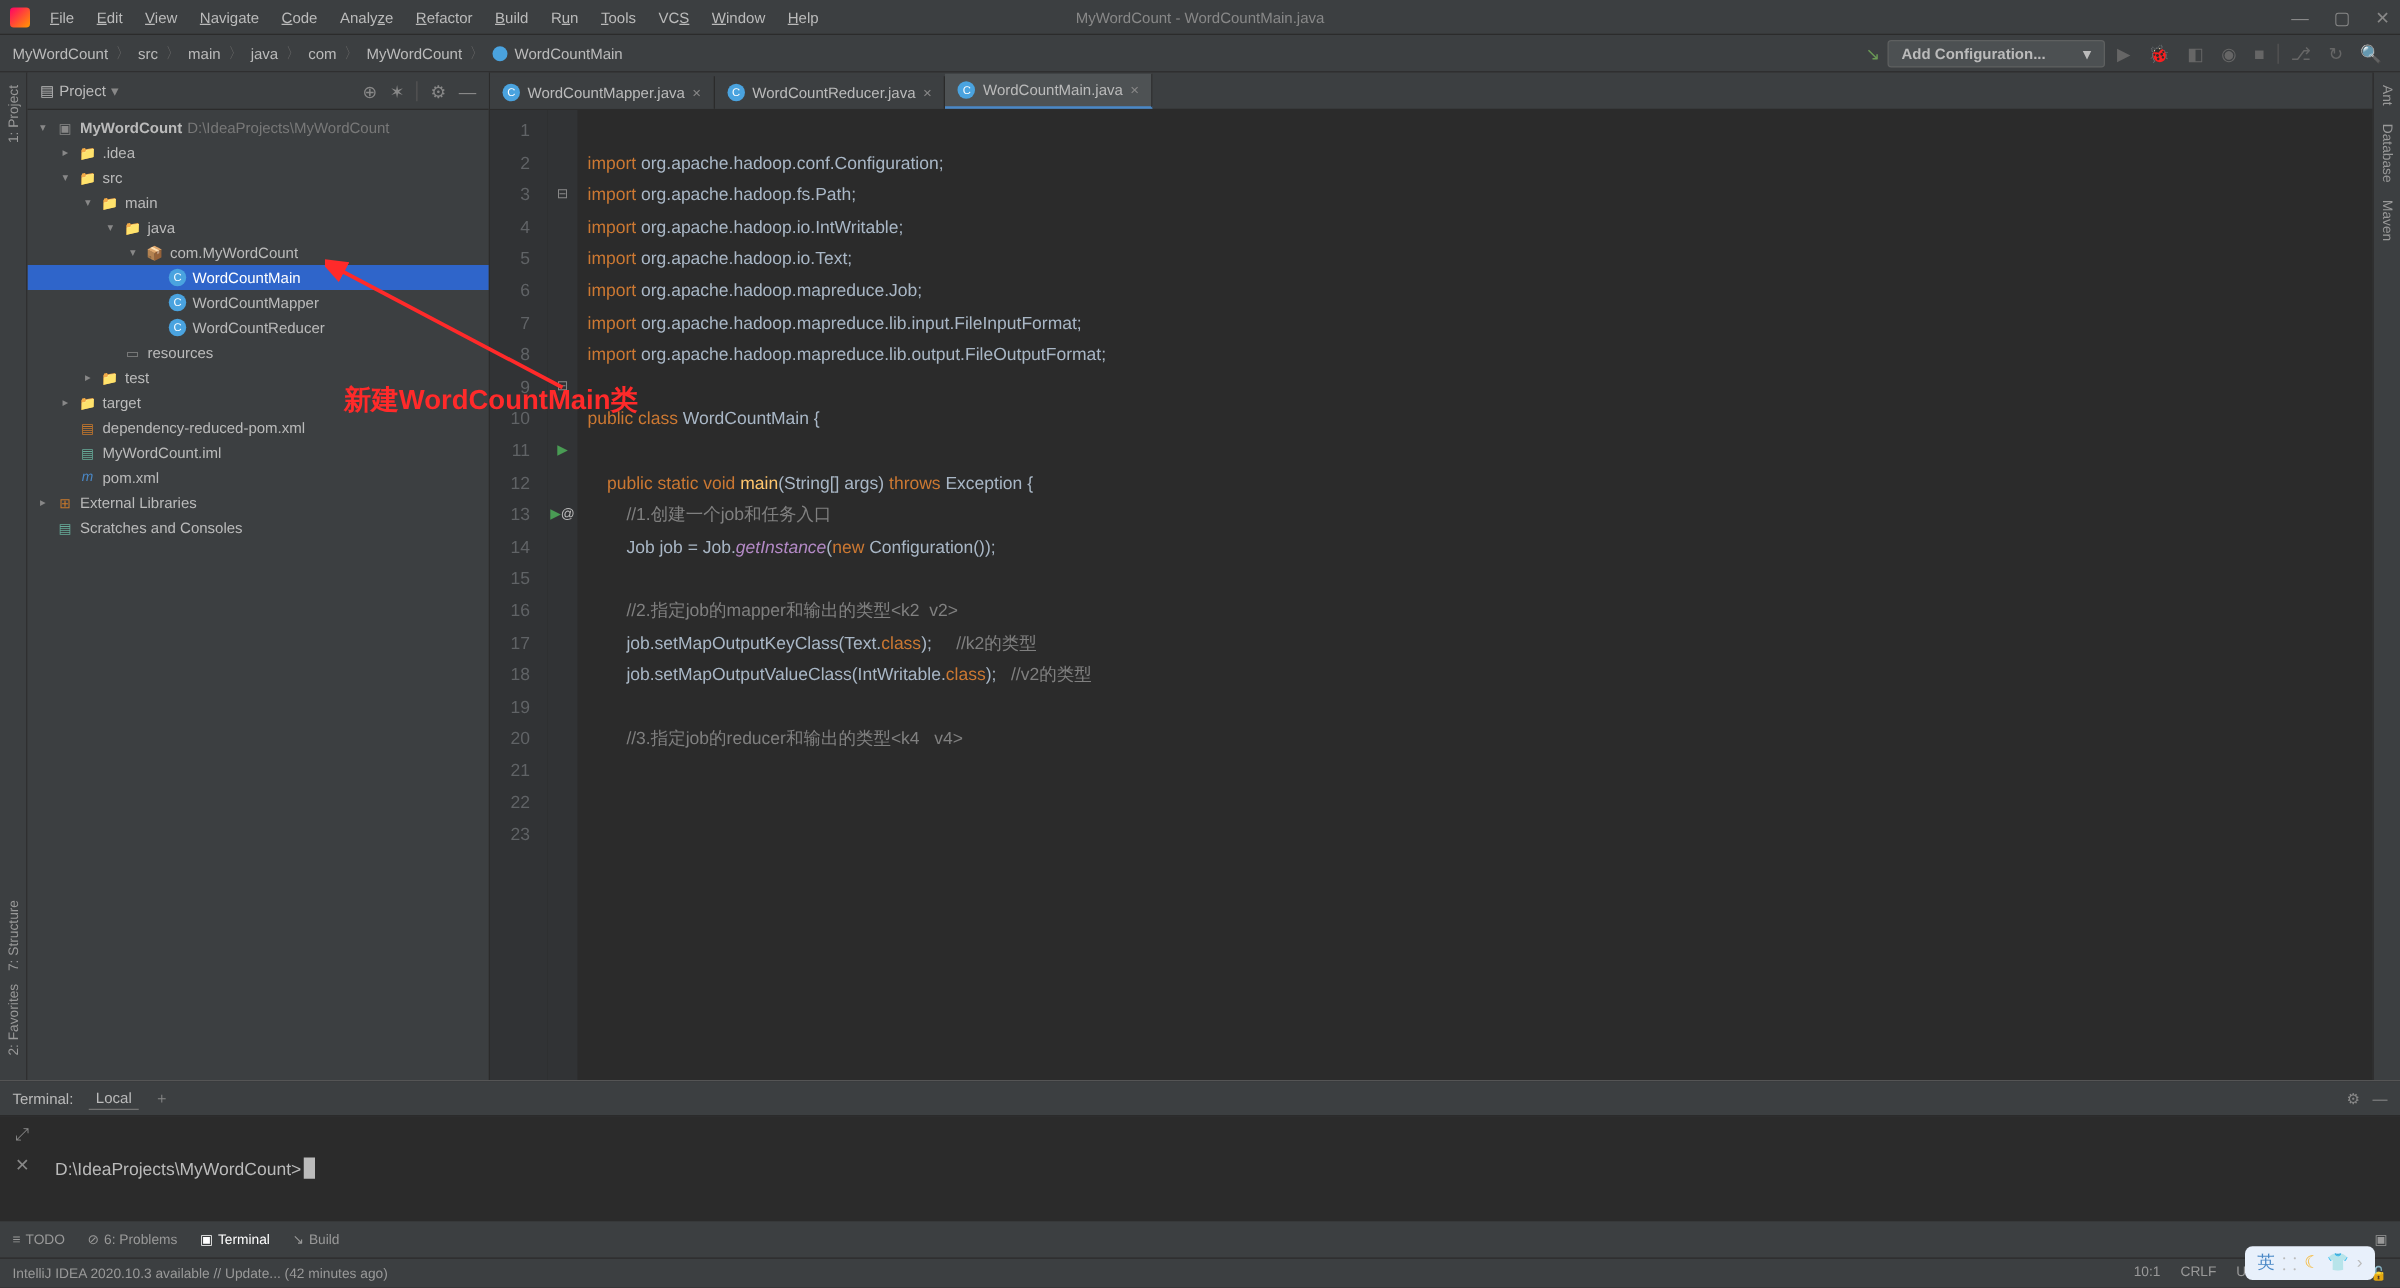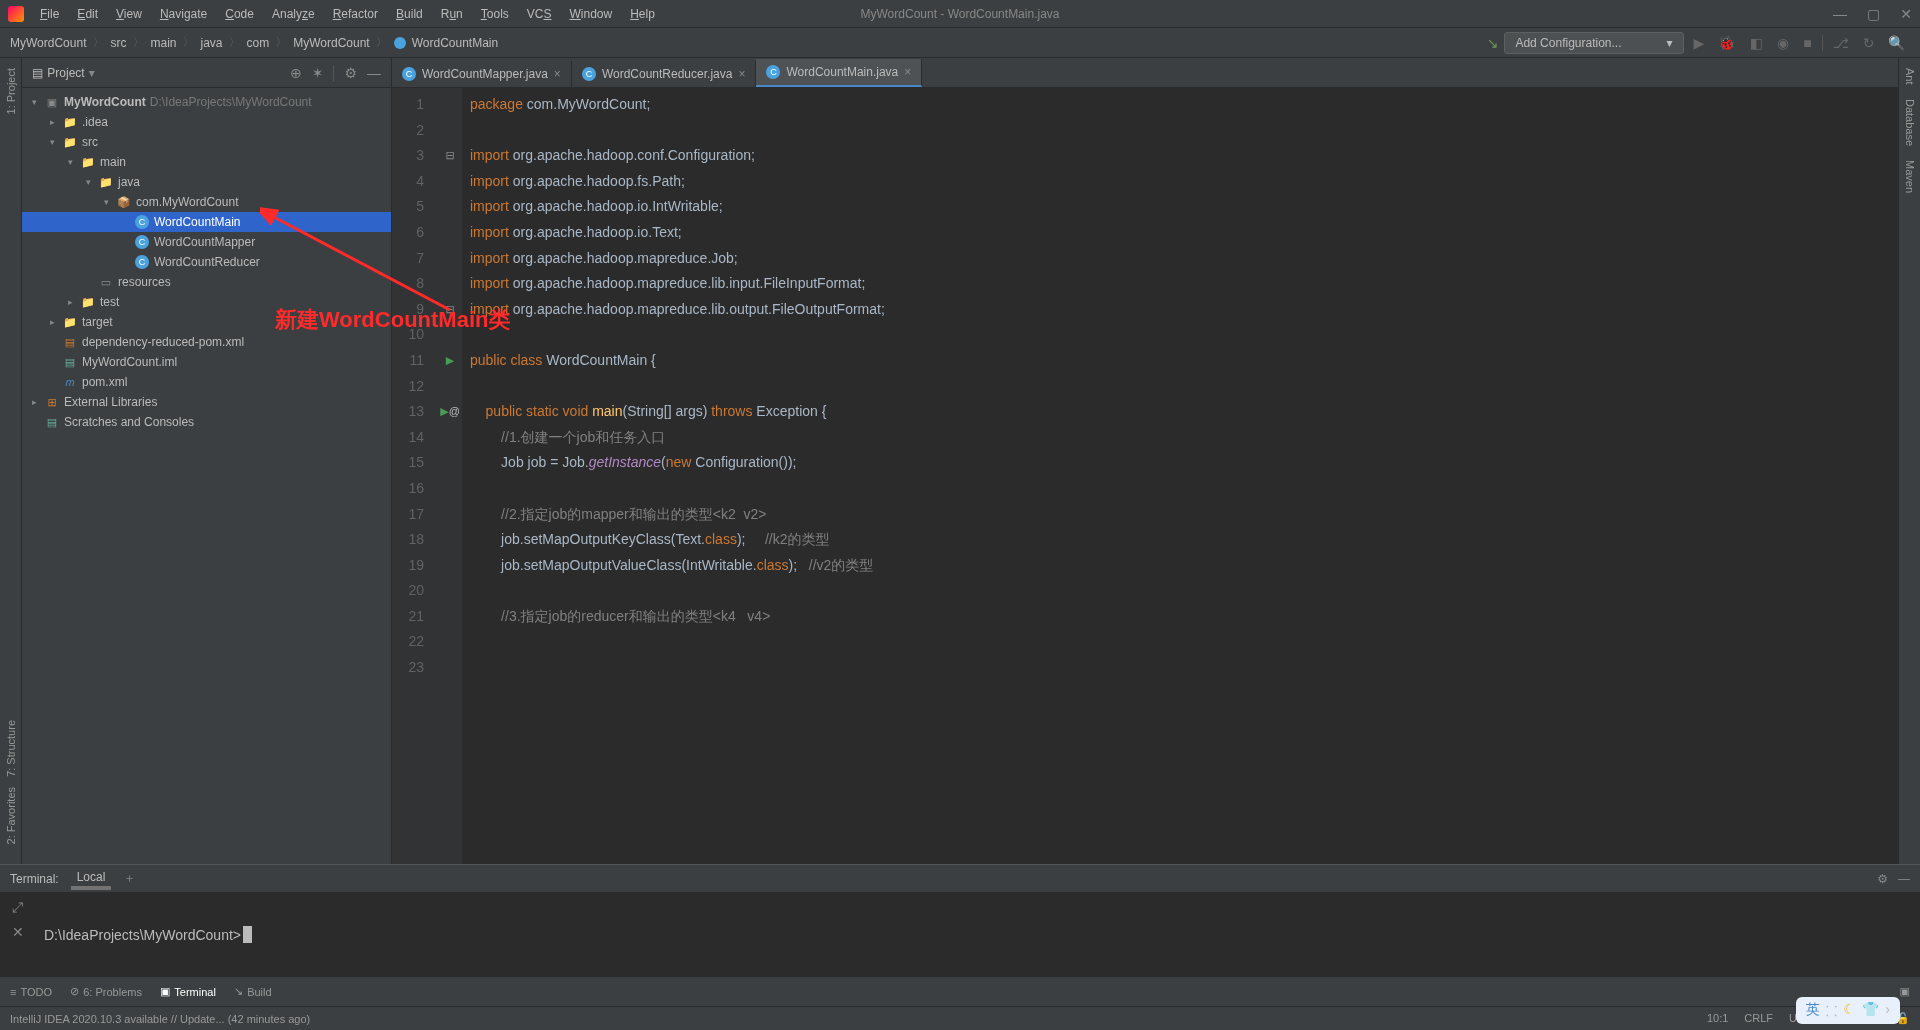--- a/index.html
+++ b/index.html
@@ -11,21 +11,21 @@
 .menu-item u { text-decoration: underline; }
 .title-center { position: absolute; left: 50%; transform: translateX(-50%); color: #888; }
 .window-controls { margin-left: auto; display: flex; gap: 20px; color: #888; font-size: 14px; }
 .window-controls span { cursor: pointer; }
 .navbar { height: 30px; background: #3c3f41; display: flex; align-items: center; padding: 0 10px; border-bottom: 1px solid #2b2b2b; }
 .breadcrumbs { display: flex; align-items: center; gap: 2px; color: #bbb; font-weight: 500; }
 .breadcrumbs .sep { color: #666; margin: 0 4px; }
 .bc-icon { width: 12px; height: 12px; border-radius: 50%; background: #4aa3df; display: inline-block; margin-right: 4px; }
 .nav-right { margin-left: auto; display: flex; align-items: center; gap: 6px; }
 .hammer-icon { color: #6a9955; font-size: 14px; }
-.add-config { background: #4c5052; border: 1px solid #5e6060; color: #bbb; padding: 3px 10px; border-radius: 3px; cursor: pointer; display: flex; align-items: center; gap: 45px; }
+.add-config { background: #4c5052; border: 1px solid #5e6060; color: #bbb; padding: 3px 10px; border-radius: 3px; cursor: pointer; display: flex; align-items: center; gap: 30px; font-weight: bold; }
 .toolbar-icon { color: #666; font-size: 14px; padding: 0 4px; cursor: pointer; }
 .main-layout { display: flex; height: calc(100% - 28px - 30px - 30px - 24px - 112px); }
 .left-gutter { width: 22px; background: #3c3f41; border-right: 1px solid #2b2b2b; display: flex; flex-direction: column; align-items: center; padding-top: 10px; gap: 10px; }
 .gutter-text { writing-mode: vertical-rl; transform: rotate(180deg); color: #999; font-size: 11px; cursor: pointer; }
 .project-panel { width: 370px; background: #3c3f41; border-right: 1px solid #2b2b2b; display: flex; flex-direction: column; }
 .panel-header { height: 30px; display: flex; align-items: center; padding: 0 10px; border-bottom: 1px solid #2b2b2b; background: #3c3f41; }
 .panel-header-title { display:flex; align-items:center; gap:4px; font-weight: 500; }
 .panel-header-right { margin-left:auto; display:flex; gap:10px; color:#888; font-size:14px; }
 .tree { padding: 4px 0; flex: 1; overflow-y: auto; }
 .tree-row { display: flex; align-items: center; padding: 2px 0 2px 10px; white-space: nowrap; cursor: pointer; height: 20px; }
@@ -53,21 +53,21 @@
 .cm { color: #808080; }
 .type { color: #a9b7c6; }
 .it { font-style: italic; color: #b389c5; }
 .annotation-red { position: absolute; color: #ff2a2a; font-weight: bold; font-size: 22px; z-index: 50; pointer-events: none; }
 .red-arrow { position: absolute; z-index: 49; pointer-events: none; }
 .check-icon { position: absolute; top: 6px; right: 6px; color: #6a9955; font-size: 14px; }
 .right-gutter { width: 22px; background: #3c3f41; border-left: 1px solid #2b2b2b; position:absolute; right:0; top:58px; bottom:166px; display:flex; flex-direction:column; align-items:center; padding-top:10px; gap:14px; }
 .terminal-section { height: 112px; background: #2b2b2b; border-top: 1px solid #555; display: flex; flex-direction: column; }
 .term-header { height: 28px; background: #3c3f41; display:flex; align-items:center; padding:0 10px; gap:10px; border-bottom:1px solid #2b2b2b; }
 .term-header-left { display:flex; align-items:center; gap:12px; }
-.term-tab { padding: 2px 6px; border-bottom: 4px solid #737373; }
+.term-tab { padding: 2px 6px; border-bottom: 1px solid #737373; }
 .term-header-right { margin-left:auto; display:flex; gap:10px; color:#888; }
 .term-body { flex:1; padding: 6px 12px; font-family: Consolas, monospace; font-size: 14px; color: #bbb; display:flex; }
 .term-left-icons { width: 22px; display:flex; flex-direction:column; gap:8px; color:#888; margin-right:10px; }
 .term-prompt { display:flex; align-items:center; }
 .cursor-block { display:inline-block; width:9px; height:17px; background:#bbb; margin-left:2px; }
 .bottom-toolbar { height: 30px; background: #3c3f41; border-top: 1px solid #2b2b2b; display:flex; align-items:center; padding:0 10px; gap:18px; font-size:11px; }
 .bt-item { display:flex; align-items:center; gap:4px; color:#999; cursor:pointer; }
 .bt-item.active { color:#fff; }
 .statusbar { height: 24px; background: #3c3f41; border-top:1px solid #2b2b2b; display:flex; align-items:center; padding:0 10px; font-size:11px; color:#999; }
 .statusbar-right { margin-left:auto; display:flex; gap:16px; }
@@ -312,21 +312,20 @@
           <div></div>
           <div></div>
           <div></div>
           <div></div>
           <div></div>
           <div></div>
           <div></div>
           <div></div>
       </div>
       <div class="code-lines">
-<div class="code-line"><span class="kw">package </span><span>com.MyWordCount;</span></div>
 <div class="code-line"></div>
 <div class="code-line"><span class="kw">import </span><span>org.apache.hadoop.conf.Configuration;</span></div>
 <div class="code-line"><span class="kw">import </span><span>org.apache.hadoop.fs.Path;</span></div>
 <div class="code-line"><span class="kw">import </span><span>org.apache.hadoop.io.IntWritable;</span></div>
 <div class="code-line"><span class="kw">import </span><span>org.apache.hadoop.io.Text;</span></div>
 <div class="code-line"><span class="kw">import </span><span>org.apache.hadoop.mapreduce.Job;</span></div>
 <div class="code-line"><span class="kw">import </span><span>org.apache.hadoop.mapreduce.lib.input.FileInputFormat;</span></div>
 <div class="code-line"><span class="kw">import </span><span>org.apache.hadoop.mapreduce.lib.output.FileOutputFormat;</span></div>
 <div class="code-line"></div>
 <div class="code-line"><span class="kw">public class </span><span class="type">WordCountMain </span><span>{</span></div>

